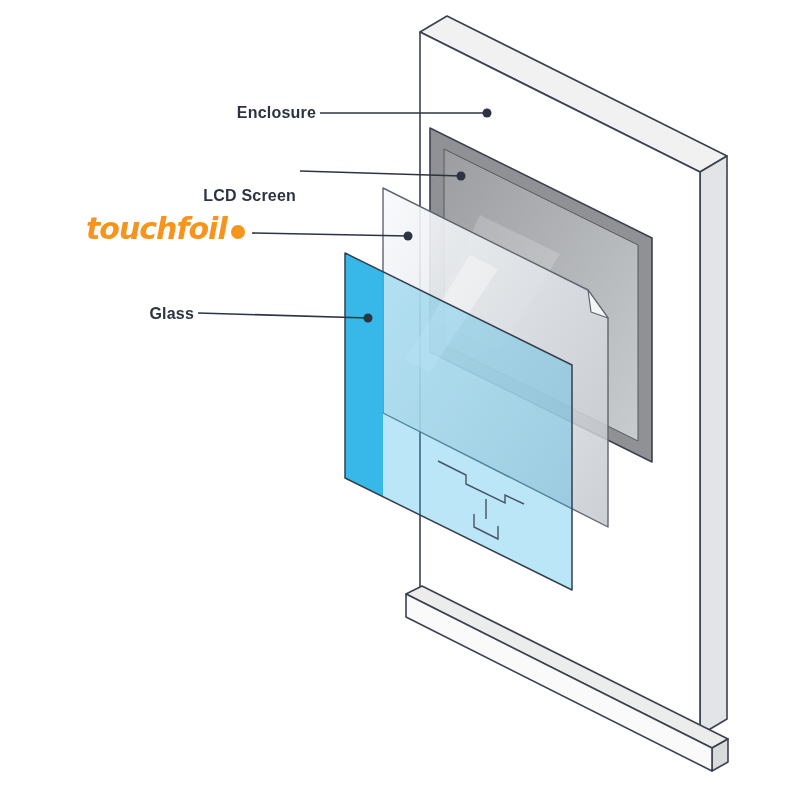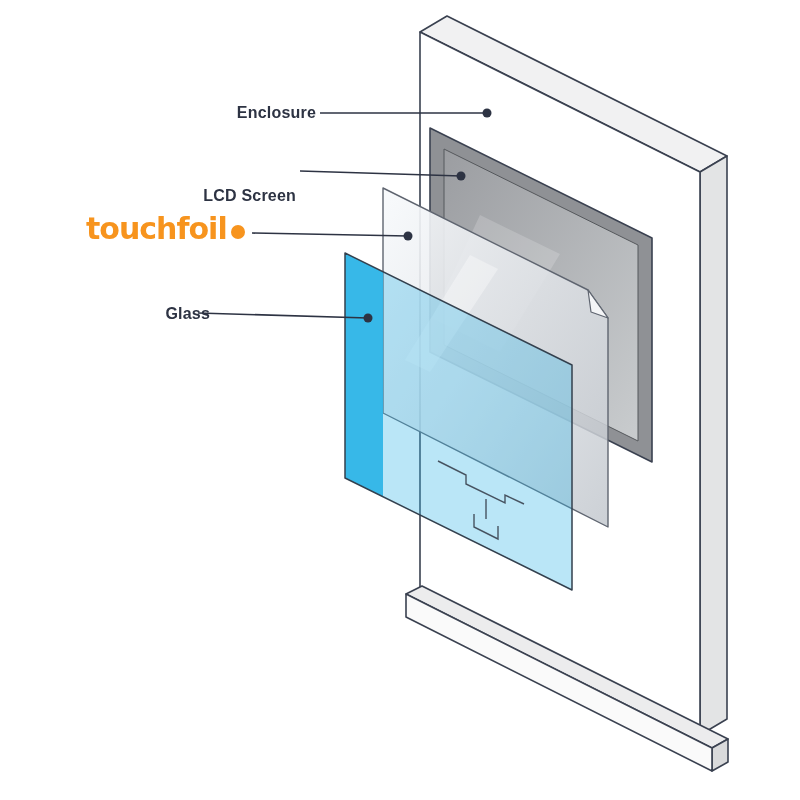--- a/index.html
+++ b/index.html
@@ -21,37 +21,38 @@
     text-align: right;
     letter-spacing: 0.2px;
     white-space: nowrap;
   }
   .logo {
     position: absolute;
     left: 86px;
     top: 212px;
     color: #f7941e;
     font-family: "DejaVu Sans", sans-serif;
+    font-style: italic;
     font-weight: bold;
     font-size: 30px;
     line-height: 34px;
     letter-spacing: -1px;
     white-space: nowrap;
   }
   .logo-dot {
     display: inline-block;
     width: 14px;
     height: 14px;
     border-radius: 50%;
     background: #f7941e;
     margin-left: 4px;
   }
   #label-enclosure { left: 156px; top: 104px; width: 160px; }
   #label-lcd       { left: 136px; top: 163px; width: 160px; margin-top: 24px; }
-  #label-glass     { left: 70px;  top: 305px; width: 140px; }
+  #label-glass     { left: 54px;  top: 305px; width: 140px; }
 </style>
 </head>
 <body>
 
 <div class="stage">
 
   <svg width="800" height="800" viewBox="0 0 800 800">
     <defs>
       <linearGradient id="foilGrad" x1="0" y1="0" x2="1" y2="1">
         <stop offset="0%" stop-color="#f8fafc" stop-opacity="0.95"></stop>

